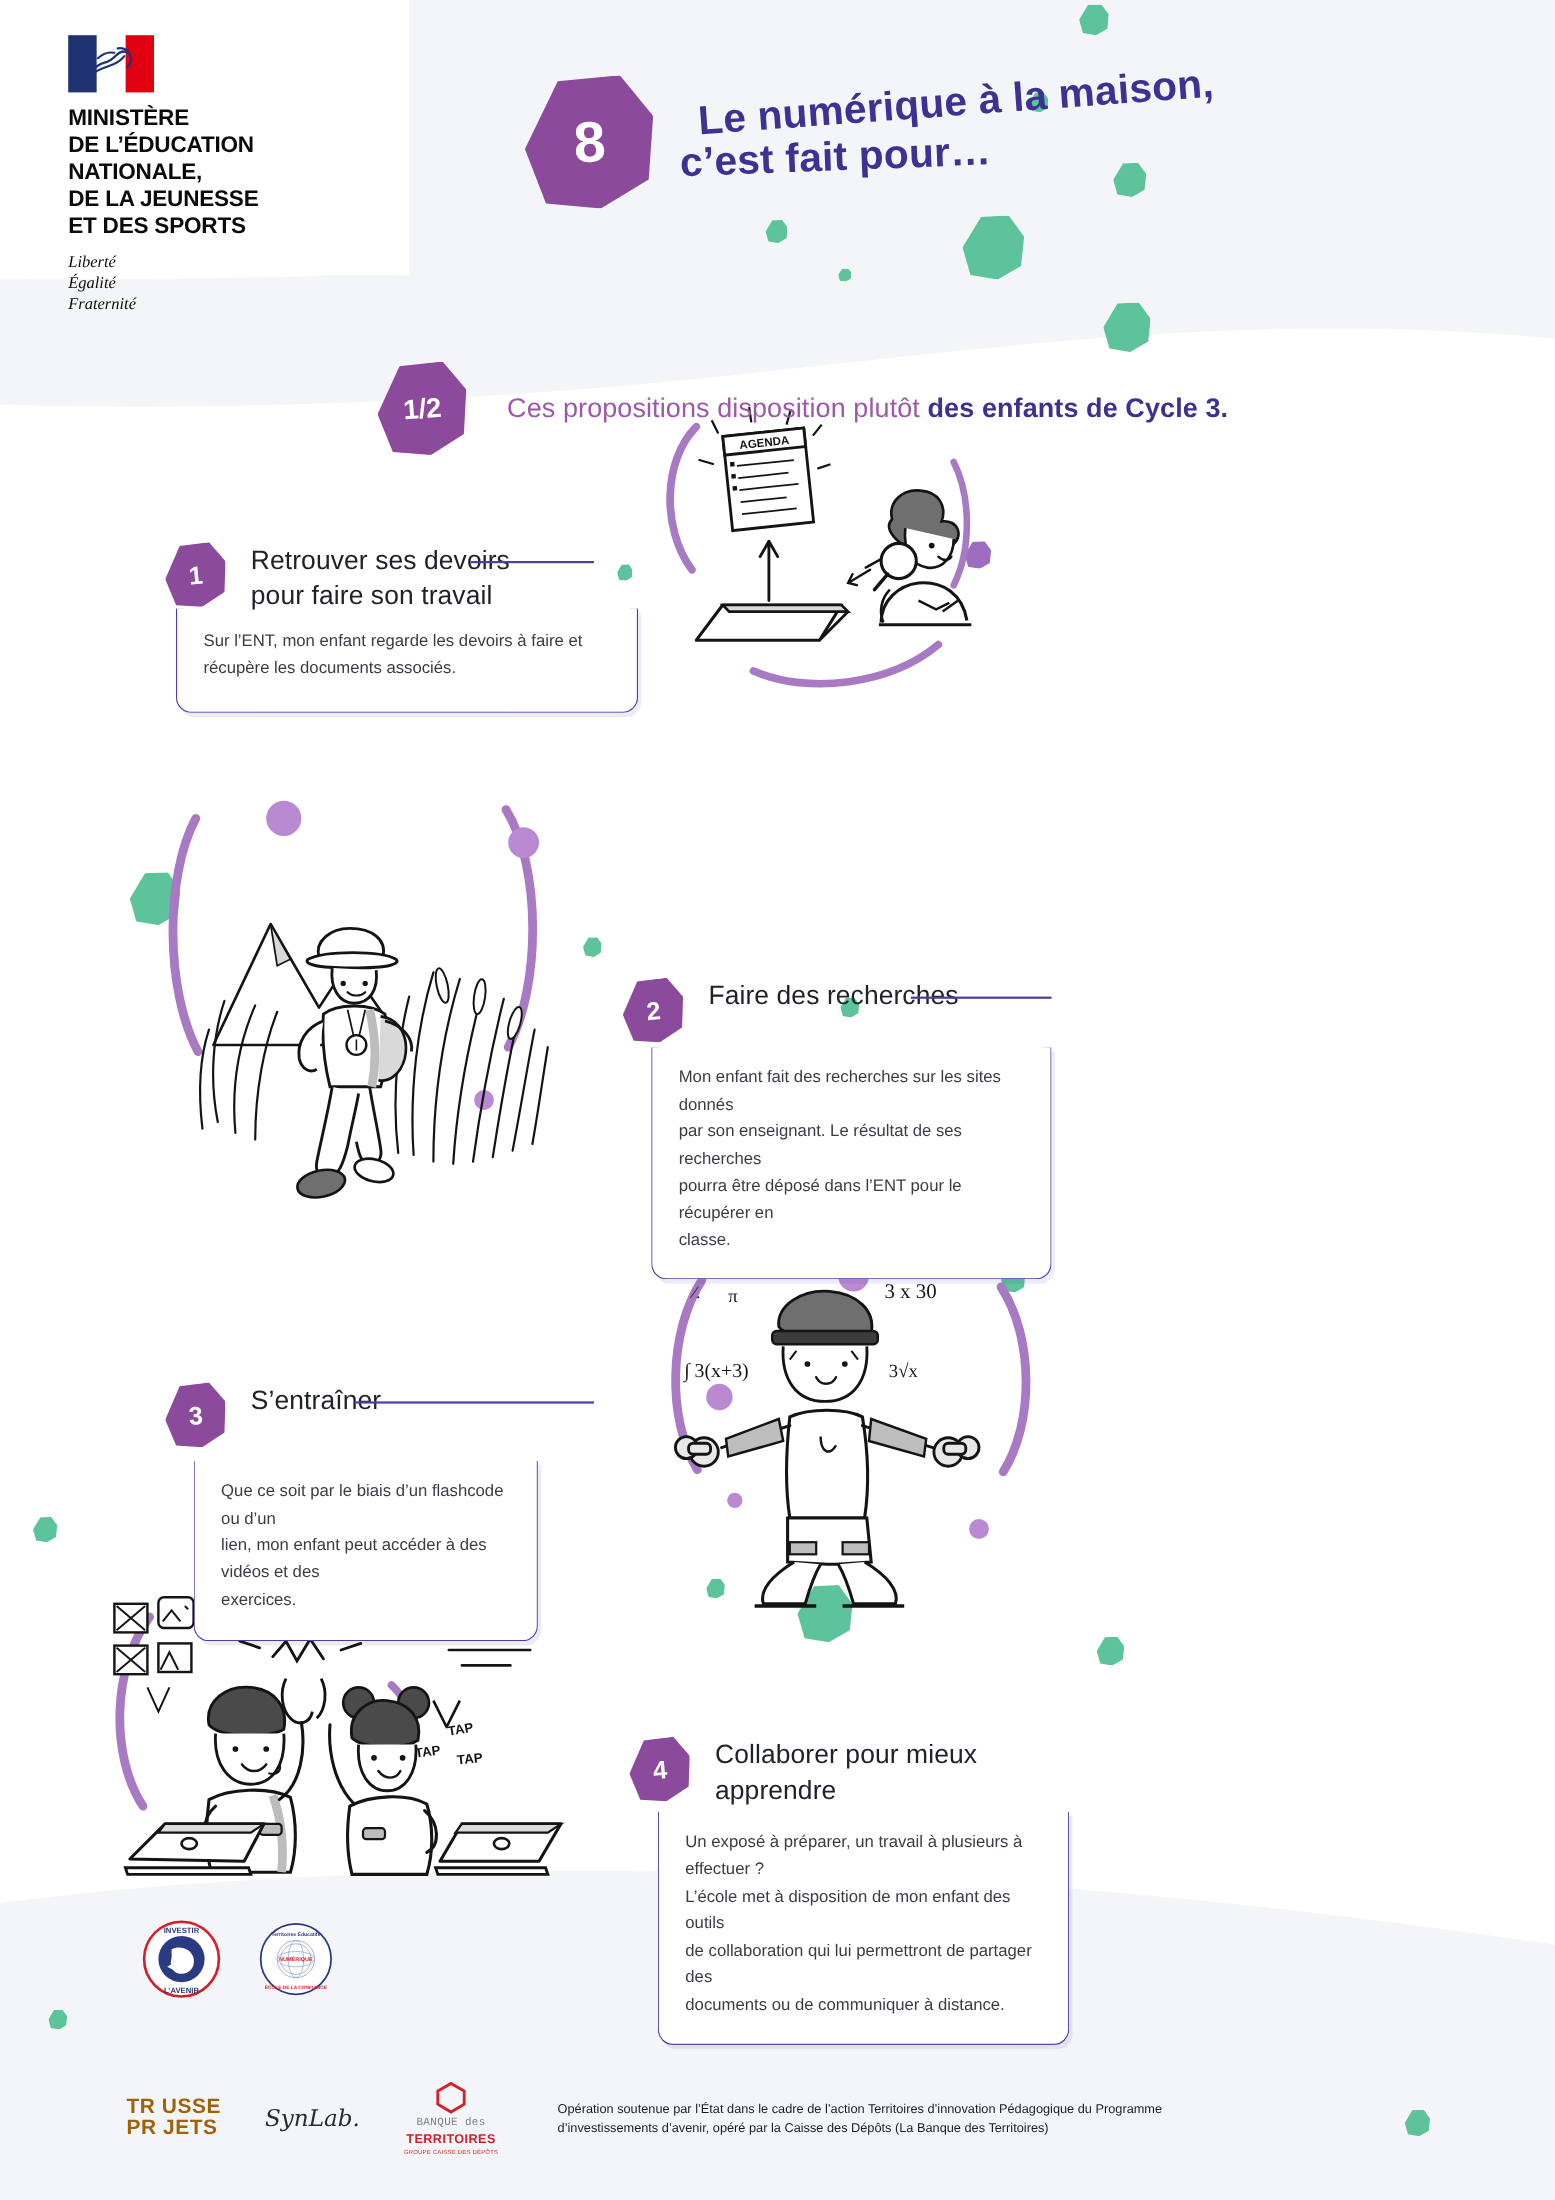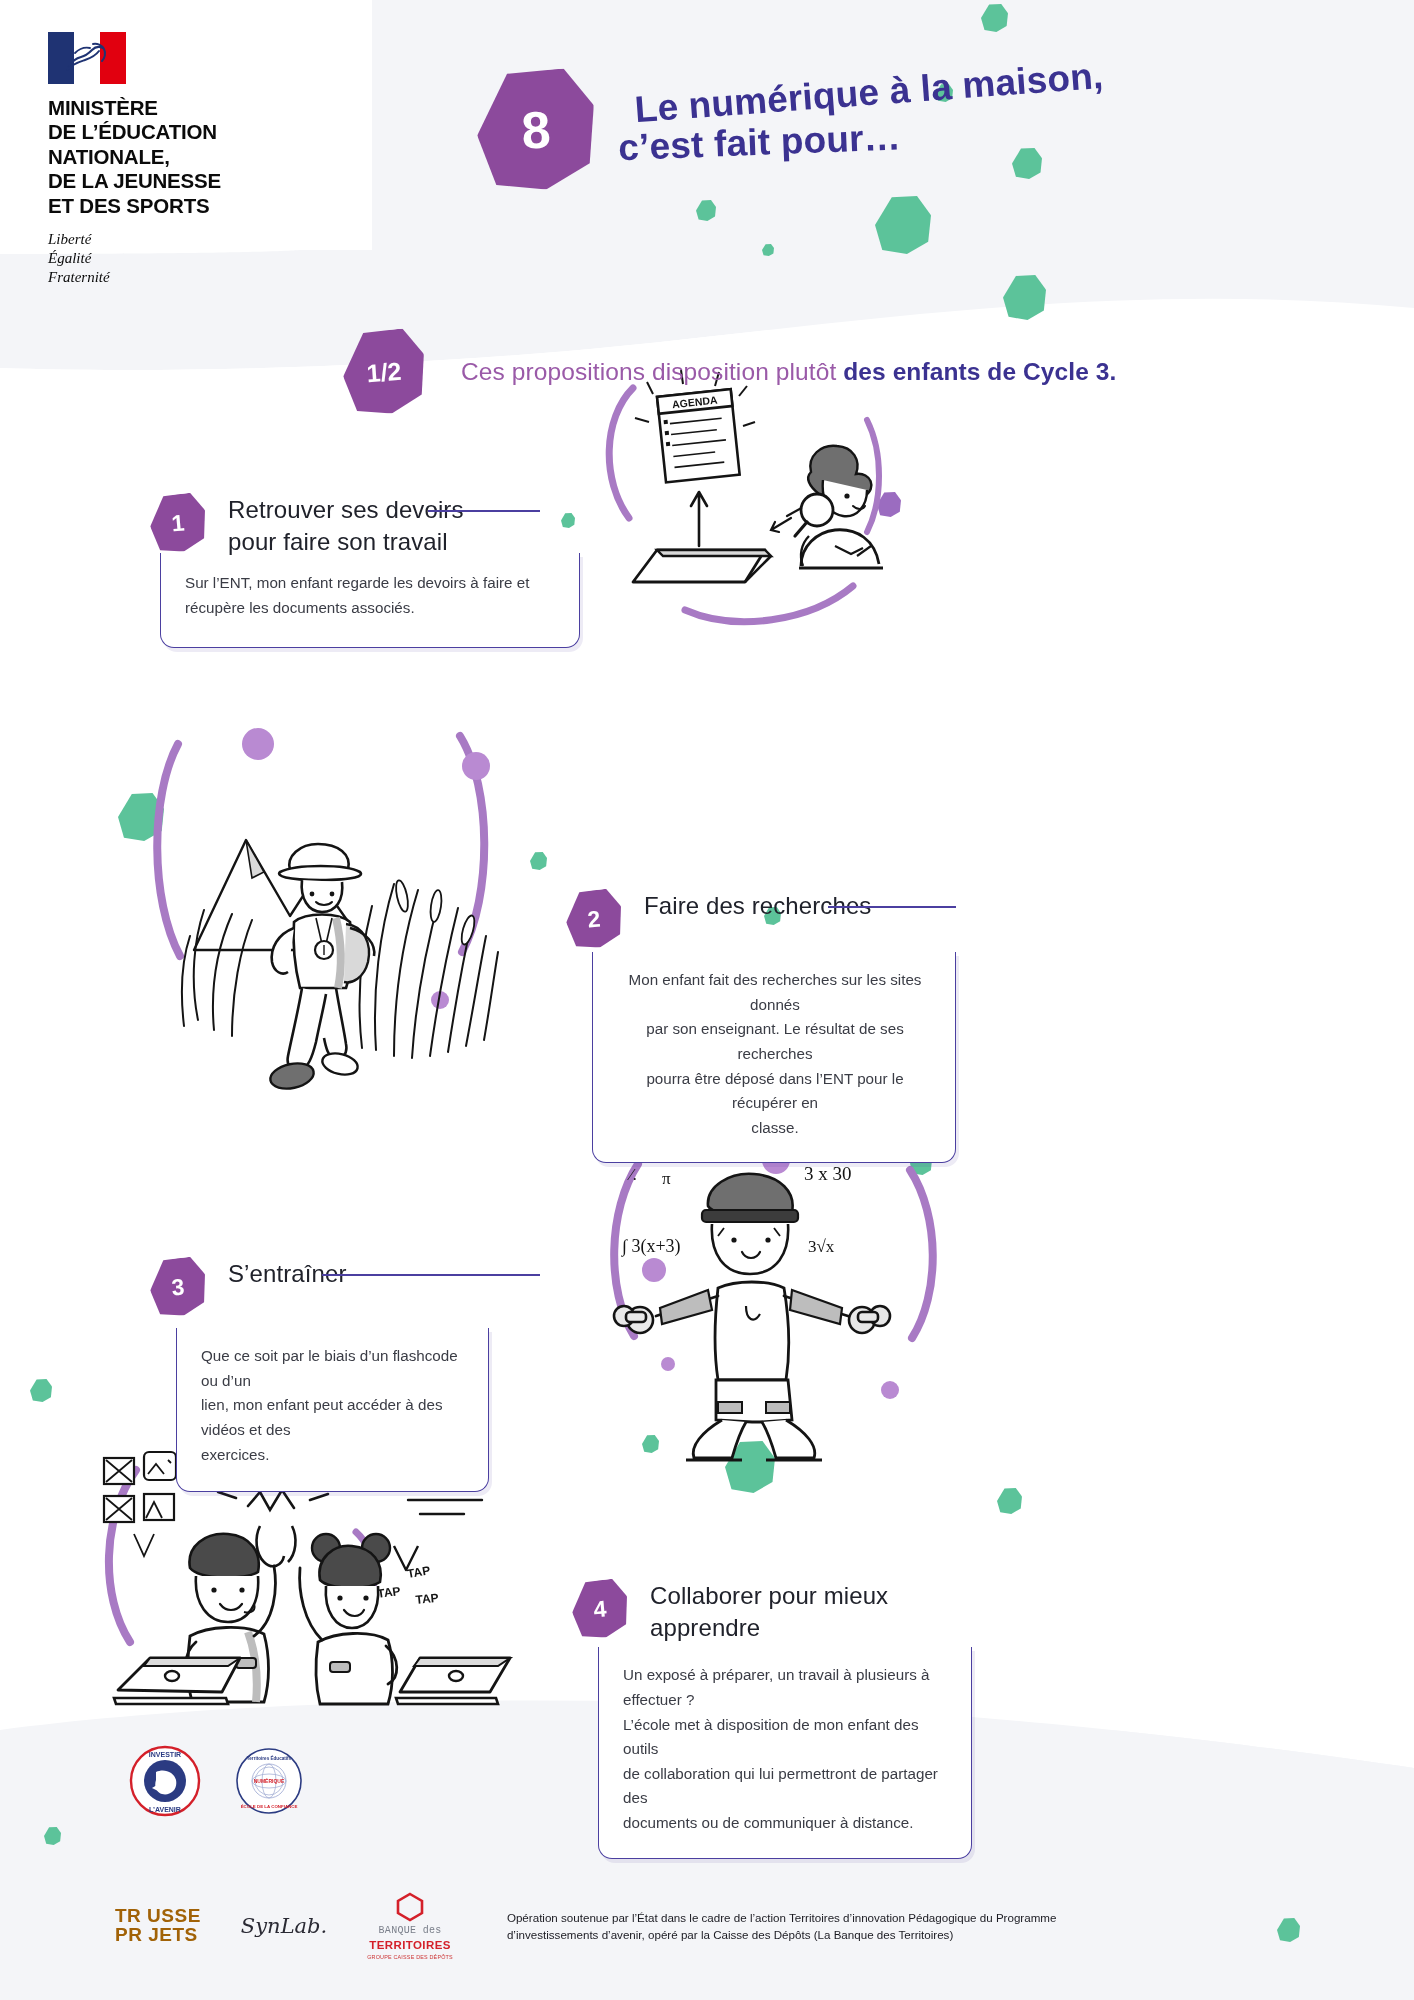--- a/index.html
+++ b/index.html
@@ -38,21 +38,21 @@
   .header-curve {
     position: absolute;
     left: 0; top: 250px;
     width: 1414px; height: 130px;
     z-index: 3;
   }
 
   
   .ministry {
     position: absolute;
-    left: 48px; top: 32px;
+    left: 62px; top: 32px;
     z-index: 6;
   }
   .flag {
     width: 78px; height: 52px;
     display: flex;
     margin-bottom: 12px;
   }
   .flag .f-blue  { width: 26px; background: #1f3373; }
   .flag .f-white { width: 26px; background: #ffffff; position: relative; }
   .flag .f-red   { width: 26px; background: #e1000f; }
@@ -440,21 +440,21 @@
     <ellipse cx="152" cy="376" rx="22" ry="12" transform="rotate(-12 152 376)" fill="#6f6f6f" stroke="#141414" stroke-width="2.4"></ellipse>
     <ellipse cx="200" cy="364" rx="18" ry="10" transform="rotate(14 200 364)" fill="#fff" stroke="#141414" stroke-width="2.4"></ellipse>
   </svg>
 
   <div class="card" style="left:566px; top:888px; width:390px;">
     <div class="card-head">
       <div class="hex hex-num">2</div>
       <div class="card-title">Faire des recherches</div>
       <div class="title-rule" style="left:262px; width:128px;"></div>
     </div>
-    <div class="card-body" style="margin-left:26px; width:364px; padding:16px 22px 22px 24px; margin-top:4px;text-align:center;">Mon enfant fait des recherches sur les sites donnés
+    <div class="card-body" style="margin-left:26px; width:364px; padding:16px 22px 22px 24px; margin-top:4px;">Mon enfant fait des recherches sur les sites donnés
 par son enseignant. Le résultat de ses recherches
 pourra être déposé dans l’ENT pour le récupérer en
 classe.</div>
   </div>
 
   <svg class="illus" style="left:590px; top:1140px; width:360px; height:340px;" viewBox="0 0 360 340">
     <path d="M48 24 C18 70 16 150 44 196" stroke="#a87ac4" stroke-width="8" fill="none" stroke-linecap="round"></path>
     <path d="M320 30 C350 76 350 154 322 198" stroke="#a87ac4" stroke-width="8" fill="none" stroke-linecap="round"></path>
     <circle cx="64" cy="130" r="12" fill="#b98ad2"></circle>
     <circle cx="78" cy="224" r="7" fill="#b98ad2"></circle>

